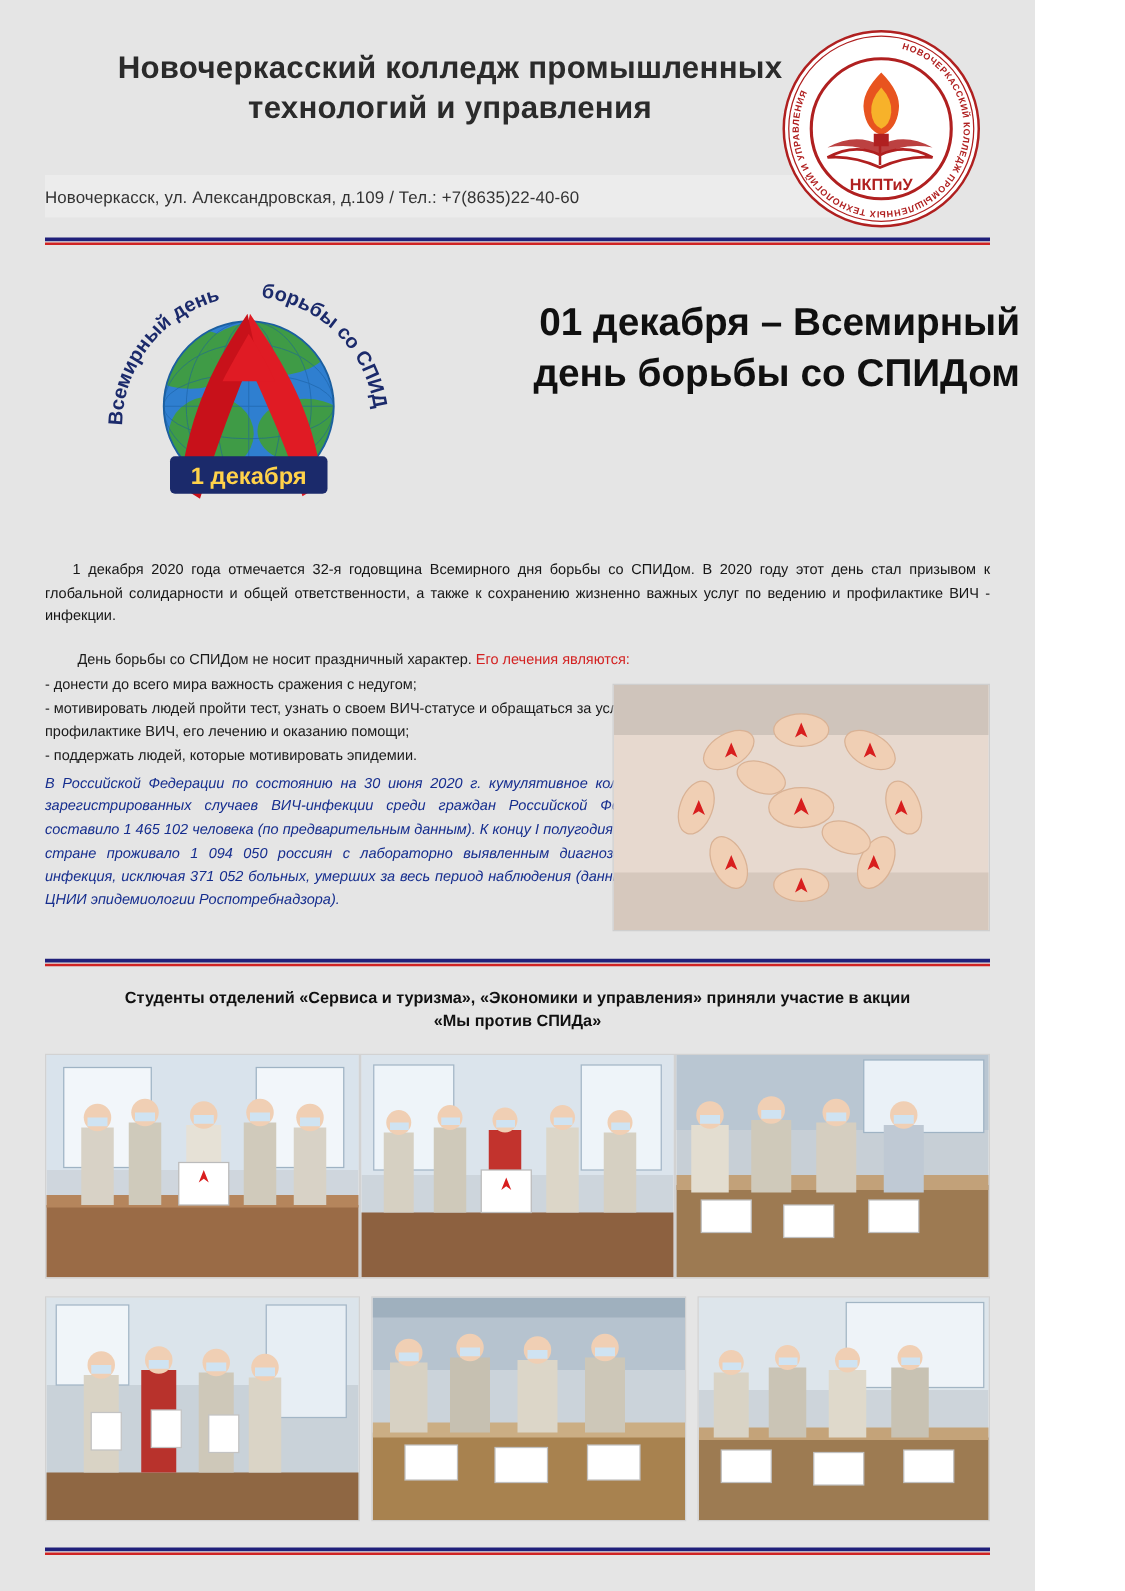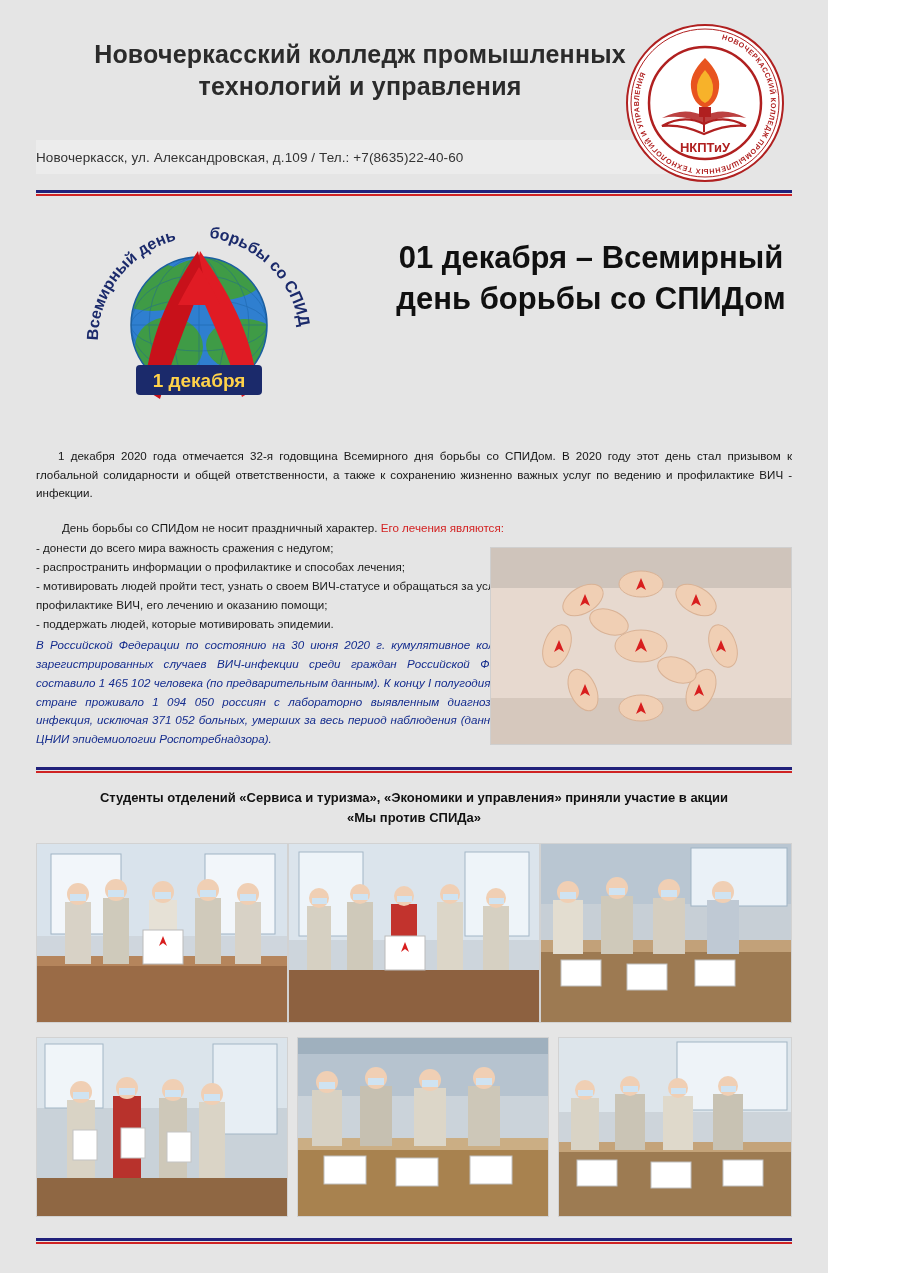--- a/index.html
+++ b/index.html
@@ -91,21 +91,21 @@
     left: 38px;
     top: 6px;
     width: 250px;
     height: 208px;
   }
   .hero-title {
     position: absolute;
     left: 330px;
     top: 26px;
     width: 450px;
-    text-align: center;
+    text-align: right;
     font-size: 31px;
     font-weight: bold;
     line-height: 1.33;
     color: #101010;
   }
 
   
   .intro {
     margin: 16px 36px 0 36px;
     font-size: 11.6px;
@@ -289,21 +289,20 @@
 
   <div class="intro">1 декабря 2020 года отмечается 32-я годовщина Всемирного дня борьбы со СПИДом. В 2020 году этот день стал призывом к глобальной солидарности и общей ответственности, а также к сохранению жизненно важных услуг по ведению и профилактике ВИЧ - инфекции.</div>
 
   <div class="mid">
     <div class="mid-text">
       <div class="mid-lead">
         <span>День борьбы со СПИДом не носит праздничный характер.</span>
         <span class="goal-red">Его лечения являются:</span>
       </div>
       <div>- донести до всего мира важность сражения с недугом;</div>
-      <div>- распространить информации о профилактике и способах лечения;</div>
       <div>- мотивировать людей пройти тест, узнать о своем ВИЧ-статусе и обращаться за услугами по профилактике ВИЧ, его лечению и оказанию помощи;</div>
       <div>- поддержать людей, которые мотивировать эпидемии.</div>
       <div class="stat-block">В Российской Федерации по состоянию на 30 июня 2020 г. кумулятивное количество зарегистрированных случаев ВИЧ-инфекции среди граждан Российской Федерации составило 1 465 102 человека (по предварительным данным). К концу I полугодия 2020 г. в стране проживало 1 094 050 россиян с лабораторно выявленным диагнозом ВИЧ-инфекция, исключая 371 052 больных, умерших за весь период наблюдения (данные ФБУН ЦНИИ эпидемиологии Роспотребнадзора).</div>
     </div>
 
     <div class="mid-photo">
       <svg width="300" height="196" viewBox="0 0 300 196" xmlns="http://www.w3.org/2000/svg">
         <rect width="300" height="196" fill="#e7d9cf"></rect>
         <rect x="0" y="0" width="300" height="40" fill="#cfc4bb"></rect>
         <rect x="0" y="150" width="300" height="46" fill="#d6c8bd"></rect>

